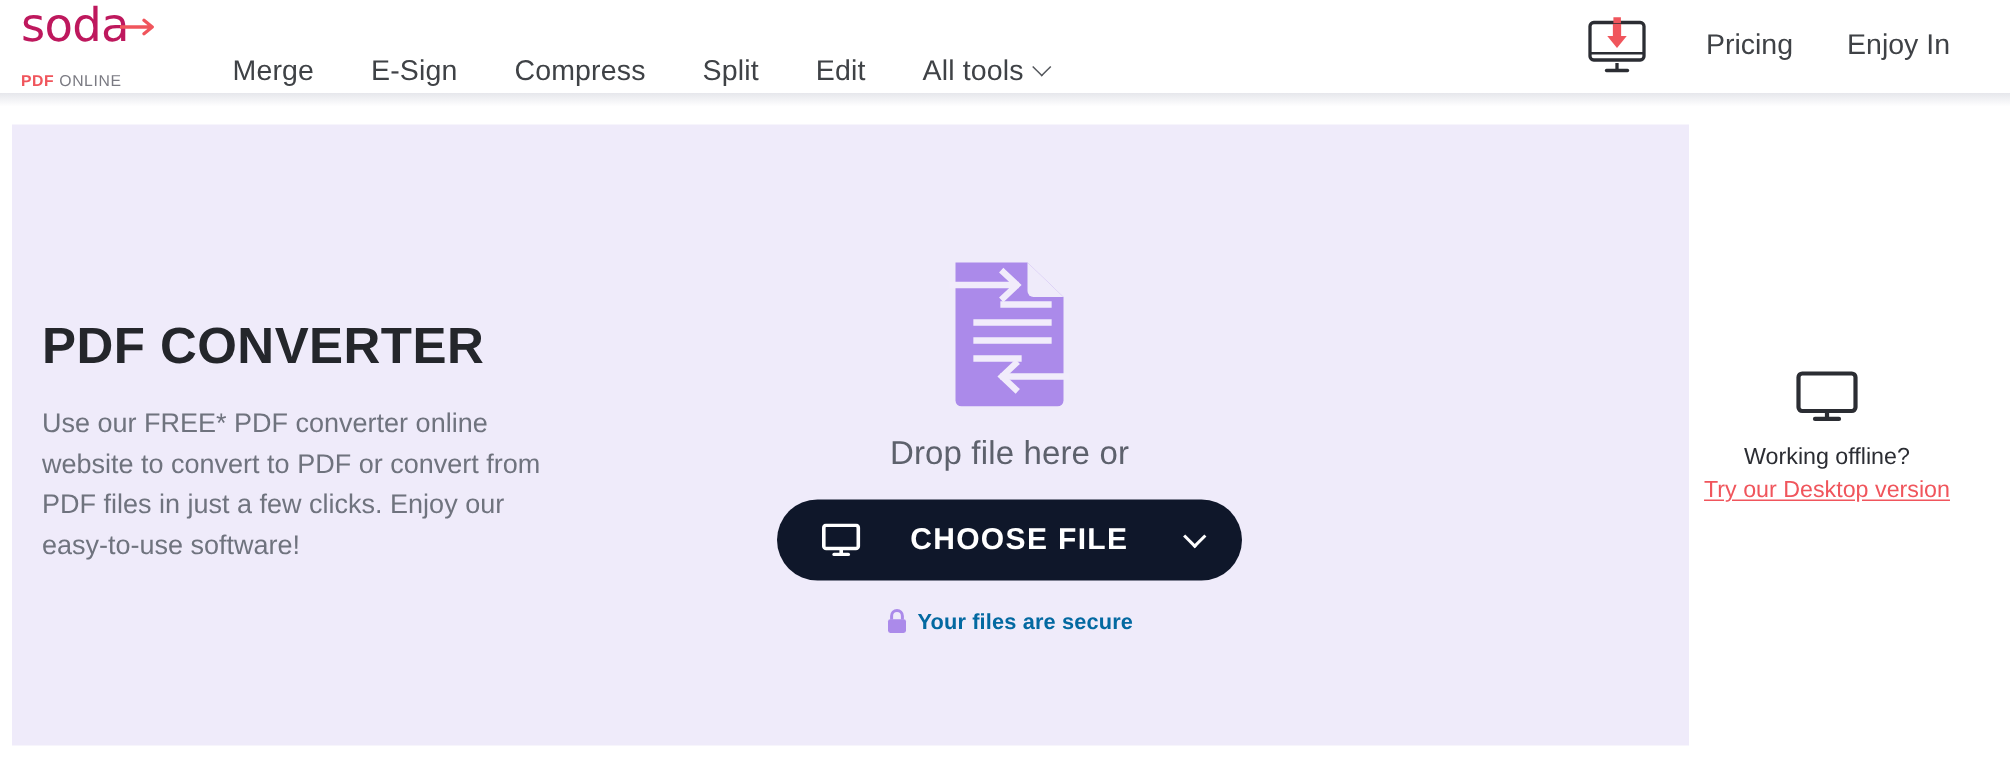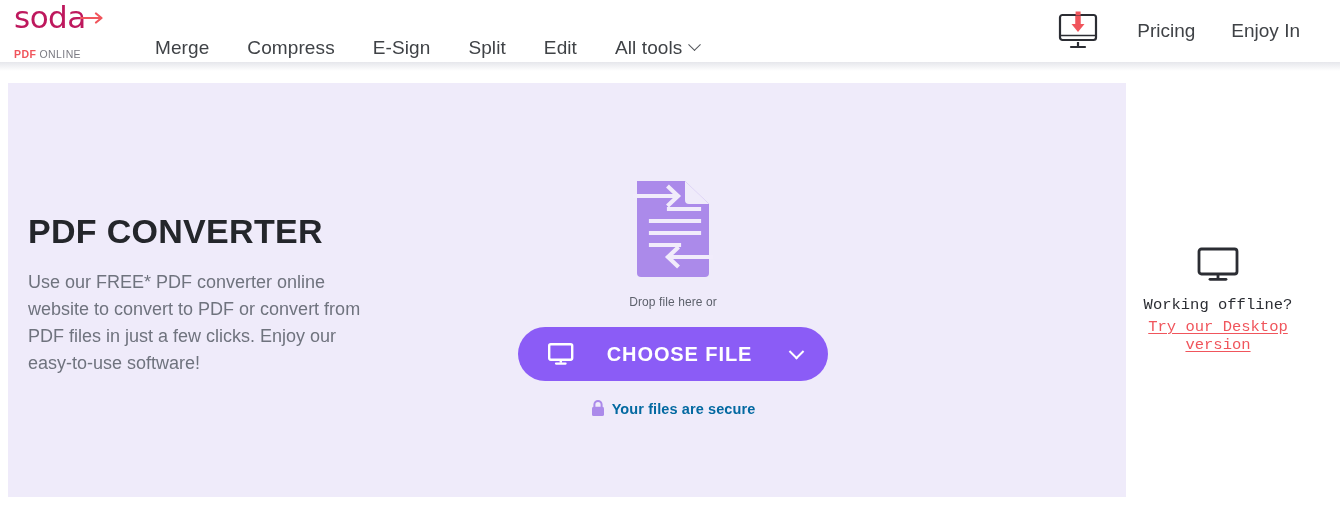--- a/index.html
+++ b/index.html
@@ -161,30 +161,30 @@
     height: 100%;
     display: flex;
     flex-direction: column;
     align-items: center;
     justify-content: center;
     padding-top: 14px;
   }
   .convert-icon { width: 80px; height: 100px; }
   .drop-text {
     margin-top: 18px;
-    font-size: 12px;
+    font-size: 22px;
     color: #5d616c;
     letter-spacing: 0.1px;
   }
   .choose-btn {
     margin-top: 18px;
     width: 310px;
     height: 54px;
     border-radius: 27px;
-    background: #8b5cf6;
+    background: #0f172a;
     border: none;
     color: #ffffff;
     display: flex;
     align-items: center;
     justify-content: space-between;
     padding: 0 26px 0 30px;
     cursor: pointer;
     font-family: "Liberation Sans", sans-serif;
   }
   .choose-btn .label {
@@ -214,21 +214,20 @@
     color: #0369a1;
     letter-spacing: 0.1px;
   }
 
   .hero-right {
     position: absolute;
     left: 1110px;
     top: 164px;
     width: 200px;
     text-align: center;
-    font-family: Liberation Mono, monospace;
   }
   .offline-label {
     margin-top: 10px;
     font-size: 15.5px;
     color: #2b2d33;
   }
   .offline-link {
     display: inline-block;
     margin-top: 4px;
     font-size: 15.5px;
@@ -254,24 +253,24 @@
       <span class="pdf">PDF</span>
       <span class="online">ONLINE</span>
     </span>
   </div>
 
   <nav class="nav">
     <div class="nav-item">
       <span>Merge</span>
     </div>
     <div class="nav-item">
+      <span>E-Sign</span>
+    </div>
+    <div class="nav-item">
       <span>Compress</span>
-    </div>
-    <div class="nav-item">
-      <span>E-Sign</span>
     </div>
     <div class="nav-item">
       <span>Split</span>
     </div>
     <div class="nav-item">
       <span>Edit</span>
     </div>
     <div class="nav-item">
       <span>All tools</span>
       <span class="chev"></span>

